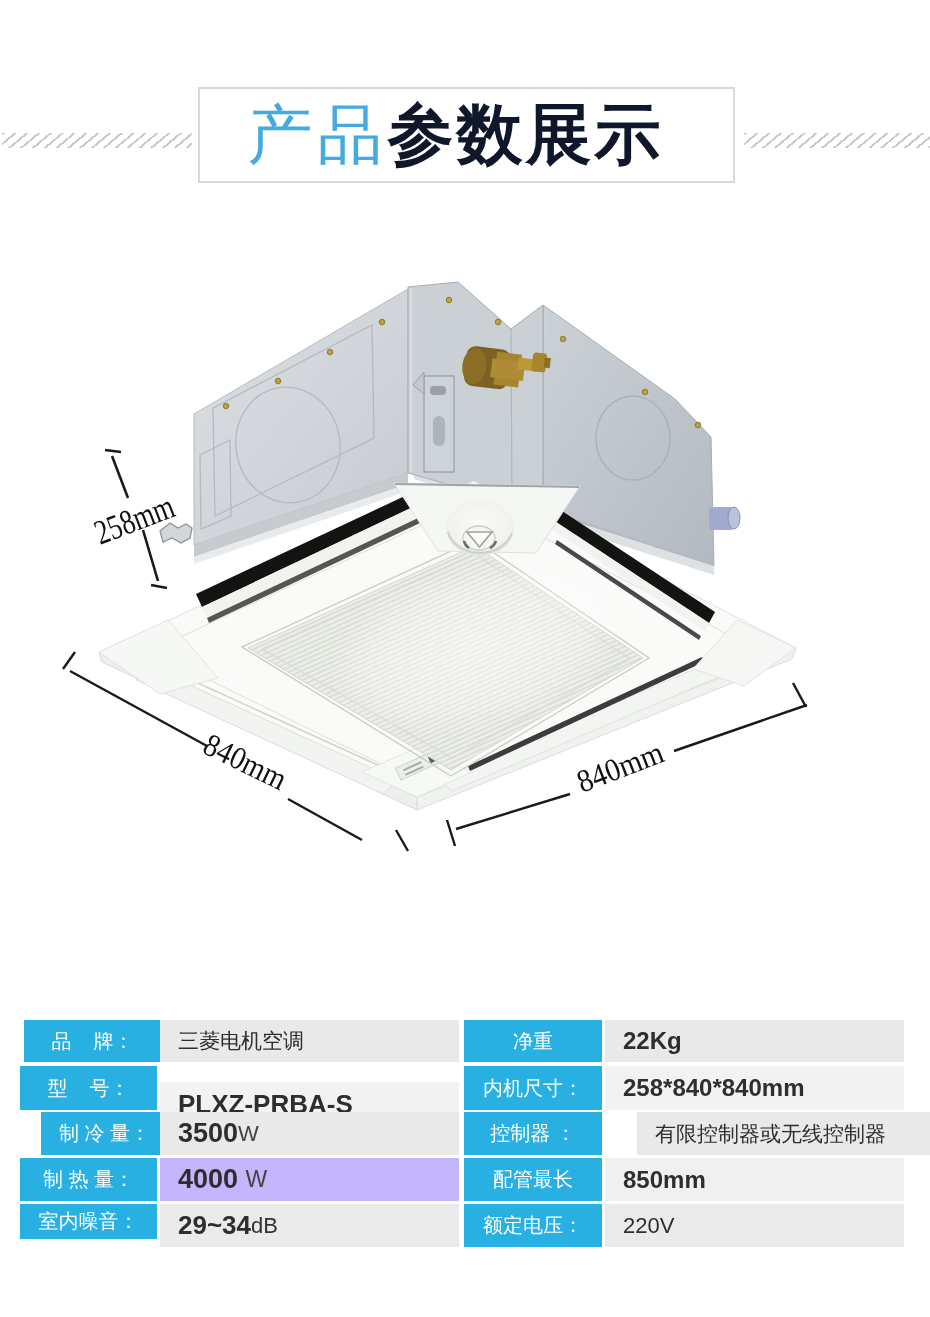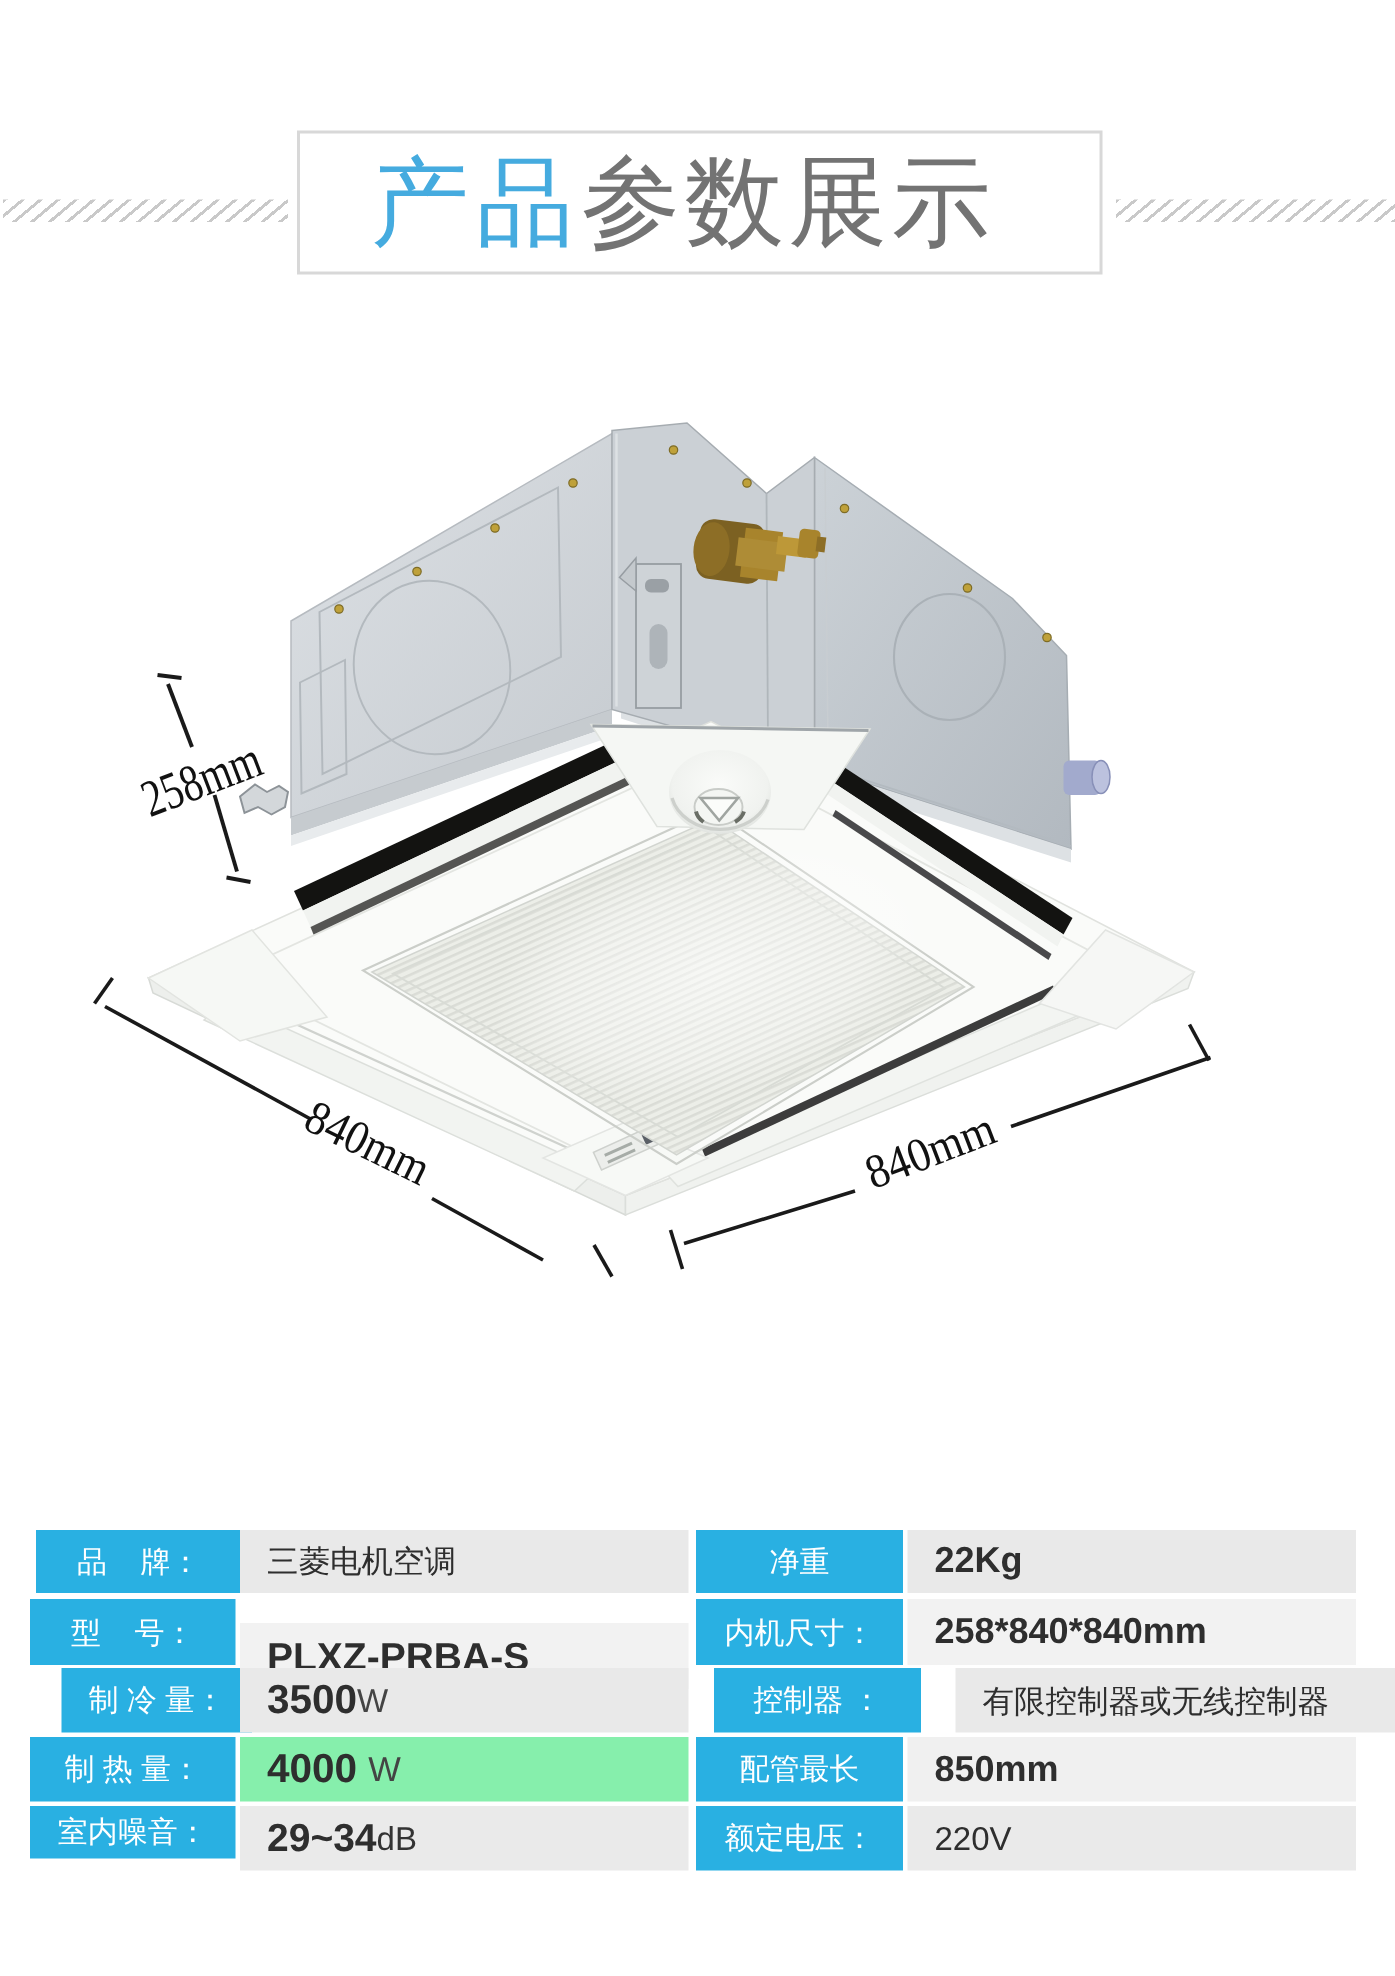--- a/index.html
+++ b/index.html
@@ -19,21 +19,21 @@
 
 <div class="abs" style="left:744px;top:133px;width:186px;height:15px;
   background:repeating-linear-gradient(140deg,#c9c9c9 0 2px,transparent 2px 7.6px);"></div>
 
 <div class="abs" style="left:198px;top:87px;width:533px;height:92px;
   border:2px solid #d8d8d8;background:#fff;"></div>
 
 <div class="abs" style="left:187px;top:87px;width:537px;height:96px;display:flex;
   align-items:center;justify-content:center;white-space:nowrap;">
   <span style="font-size:65px;color:#45abdf;letter-spacing:5px;">产品</span>
-    <span style="font-size:66px;color:#737373;font-weight:normal;letter-spacing:3px;">参数展示</span>
+    <span style="font-size:66px;color:#0f172a;font-weight:bold;letter-spacing:3px;">参数展示</span>
 </div>
 
 <svg class="abs" style="left:0;top:0" width="930" height="1000" viewBox="0 0 930 1000">
   <defs>
     <linearGradient id="lf" x1="0" y1="0" x2="1" y2="1">
       <stop offset="0" stop-color="#dce0e4"></stop>
         <stop offset="1" stop-color="#c6cbd0"></stop>
     </linearGradient>
     <linearGradient id="rf" x1="0" y1="0" x2="1" y2="1">
       <stop offset="0" stop-color="#ccd2d7"></stop>
@@ -224,35 +224,35 @@
 <div class="lbl" style="left:20px;top:1066px;width:137px;height:44px;">型&nbsp;&nbsp;&nbsp;&nbsp;号：</div>
 
 <div class="val" style="left:160px;top:1066px;width:299px;height:44px;background:#f2f2f2;font-size:26px;margin-top:16px;">PLXZ-PRBA-S</div>
 
 <div class="lbl" style="left:20px;top:1112px;width:127px;height:43px;margin-left:21px;">制 冷 量：</div>
 
 <div class="val" style="left:160px;top:1112px;width:299px;height:43px;background:#e9e9e9;font-size:27px;">3500<span style="font-size:22px;font-weight:normal;color:#444;">W</span></div>
 
 <div class="lbl" style="left:20px;top:1158px;width:137px;height:43px;">制 热 量：</div>
 
-<div class="val" style="left:160px;top:1158px;width:299px;height:43px;background:#86efac;font-size:27px;">4000&nbsp;<span style="font-size:23px;font-weight:normal;color:#444;">W</span></div>
+<div class="val" style="left:160px;top:1158px;width:299px;height:43px;background:#c4b5fd;font-size:27px;">4000&nbsp;<span style="font-size:23px;font-weight:normal;color:#444;">W</span></div>
 
 <div class="lbl" style="left:20px;top:1204px;width:137px;height:35px;">室内噪音：</div>
 
 <div class="val" style="left:160px;top:1204px;width:299px;height:43px;background:#eaeaea;font-size:26px;">29~34<span style="font-size:22px;color:#333;font-weight:normal;">dB</span></div>
 
 <div class="lbl" style="left:464px;top:1020px;width:138px;height:42px;">净重</div>
 
 <div class="val" style="left:605px;top:1020px;width:299px;height:42px;background:#e9e9e9;">22Kg</div>
 
 <div class="lbl" style="left:464px;top:1066px;width:138px;height:44px;">内机尺寸：</div>
 
 <div class="val" style="left:605px;top:1066px;width:299px;height:44px;background:#f2f2f2;">258*840*840mm</div>
 
-<div class="lbl" style="left:464px;top:1112px;width:138px;height:43px;margin-left:12px;">控制器 ：</div>
+<div class="lbl" style="left:464px;top:1112px;width:138px;height:43px;">控制器 ：</div>
 
 <div class="val" style="left:605px;top:1112px;width:299px;height:43px;background:#e9e9e9;font-weight:normal;font-size:21px;margin-left:32px;">有限控制器或无线控制器</div>
 
 <div class="lbl" style="left:464px;top:1158px;width:138px;height:43px;">配管最长</div>
 
 <div class="val" style="left:605px;top:1158px;width:299px;height:43px;background:#f0f0f0;">850mm</div>
 
 <div class="lbl" style="left:464px;top:1204px;width:138px;height:43px;">额定电压：</div>
 
 <div class="val" style="left:605px;top:1204px;width:299px;height:43px;background:#eaeaea;font-weight:normal;font-size:22px;">220V</div>

